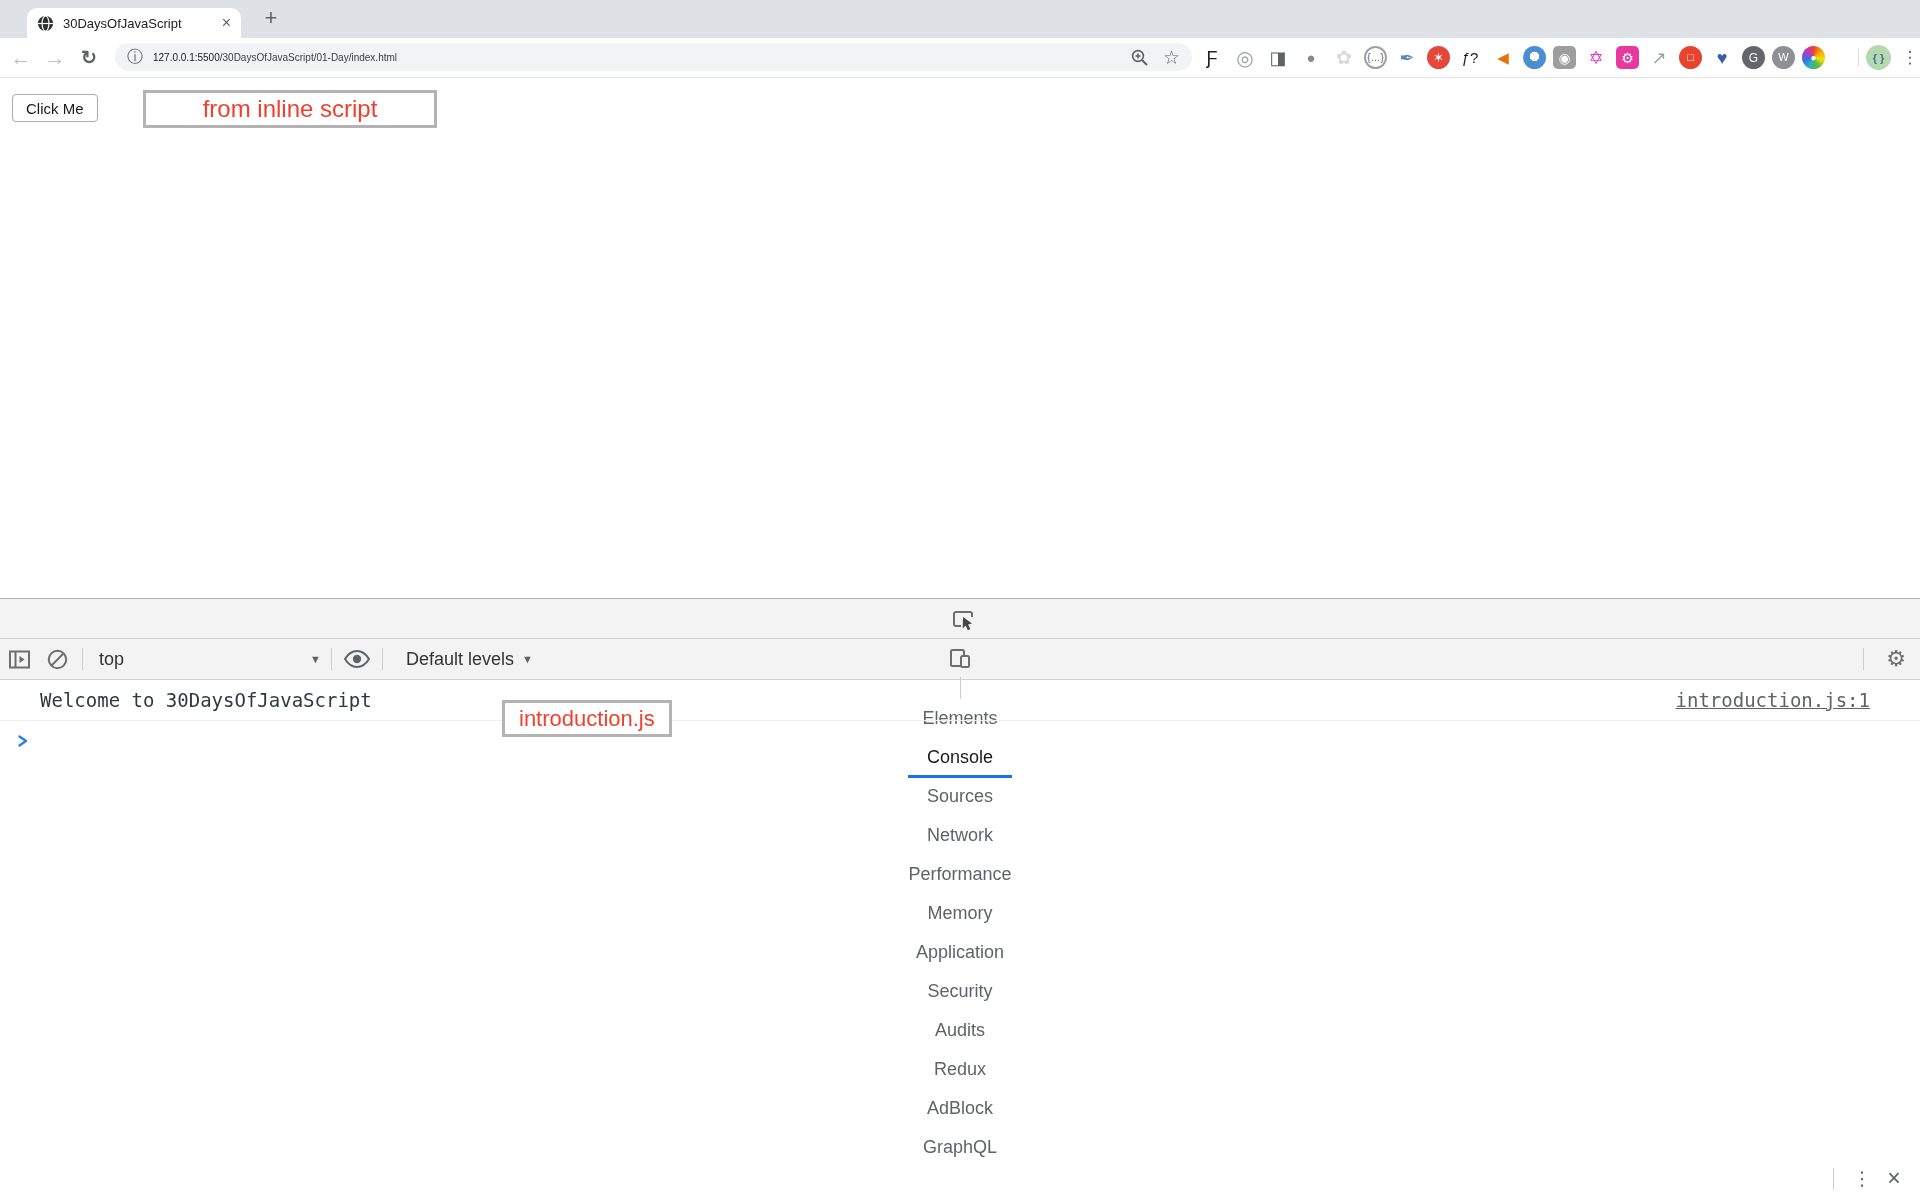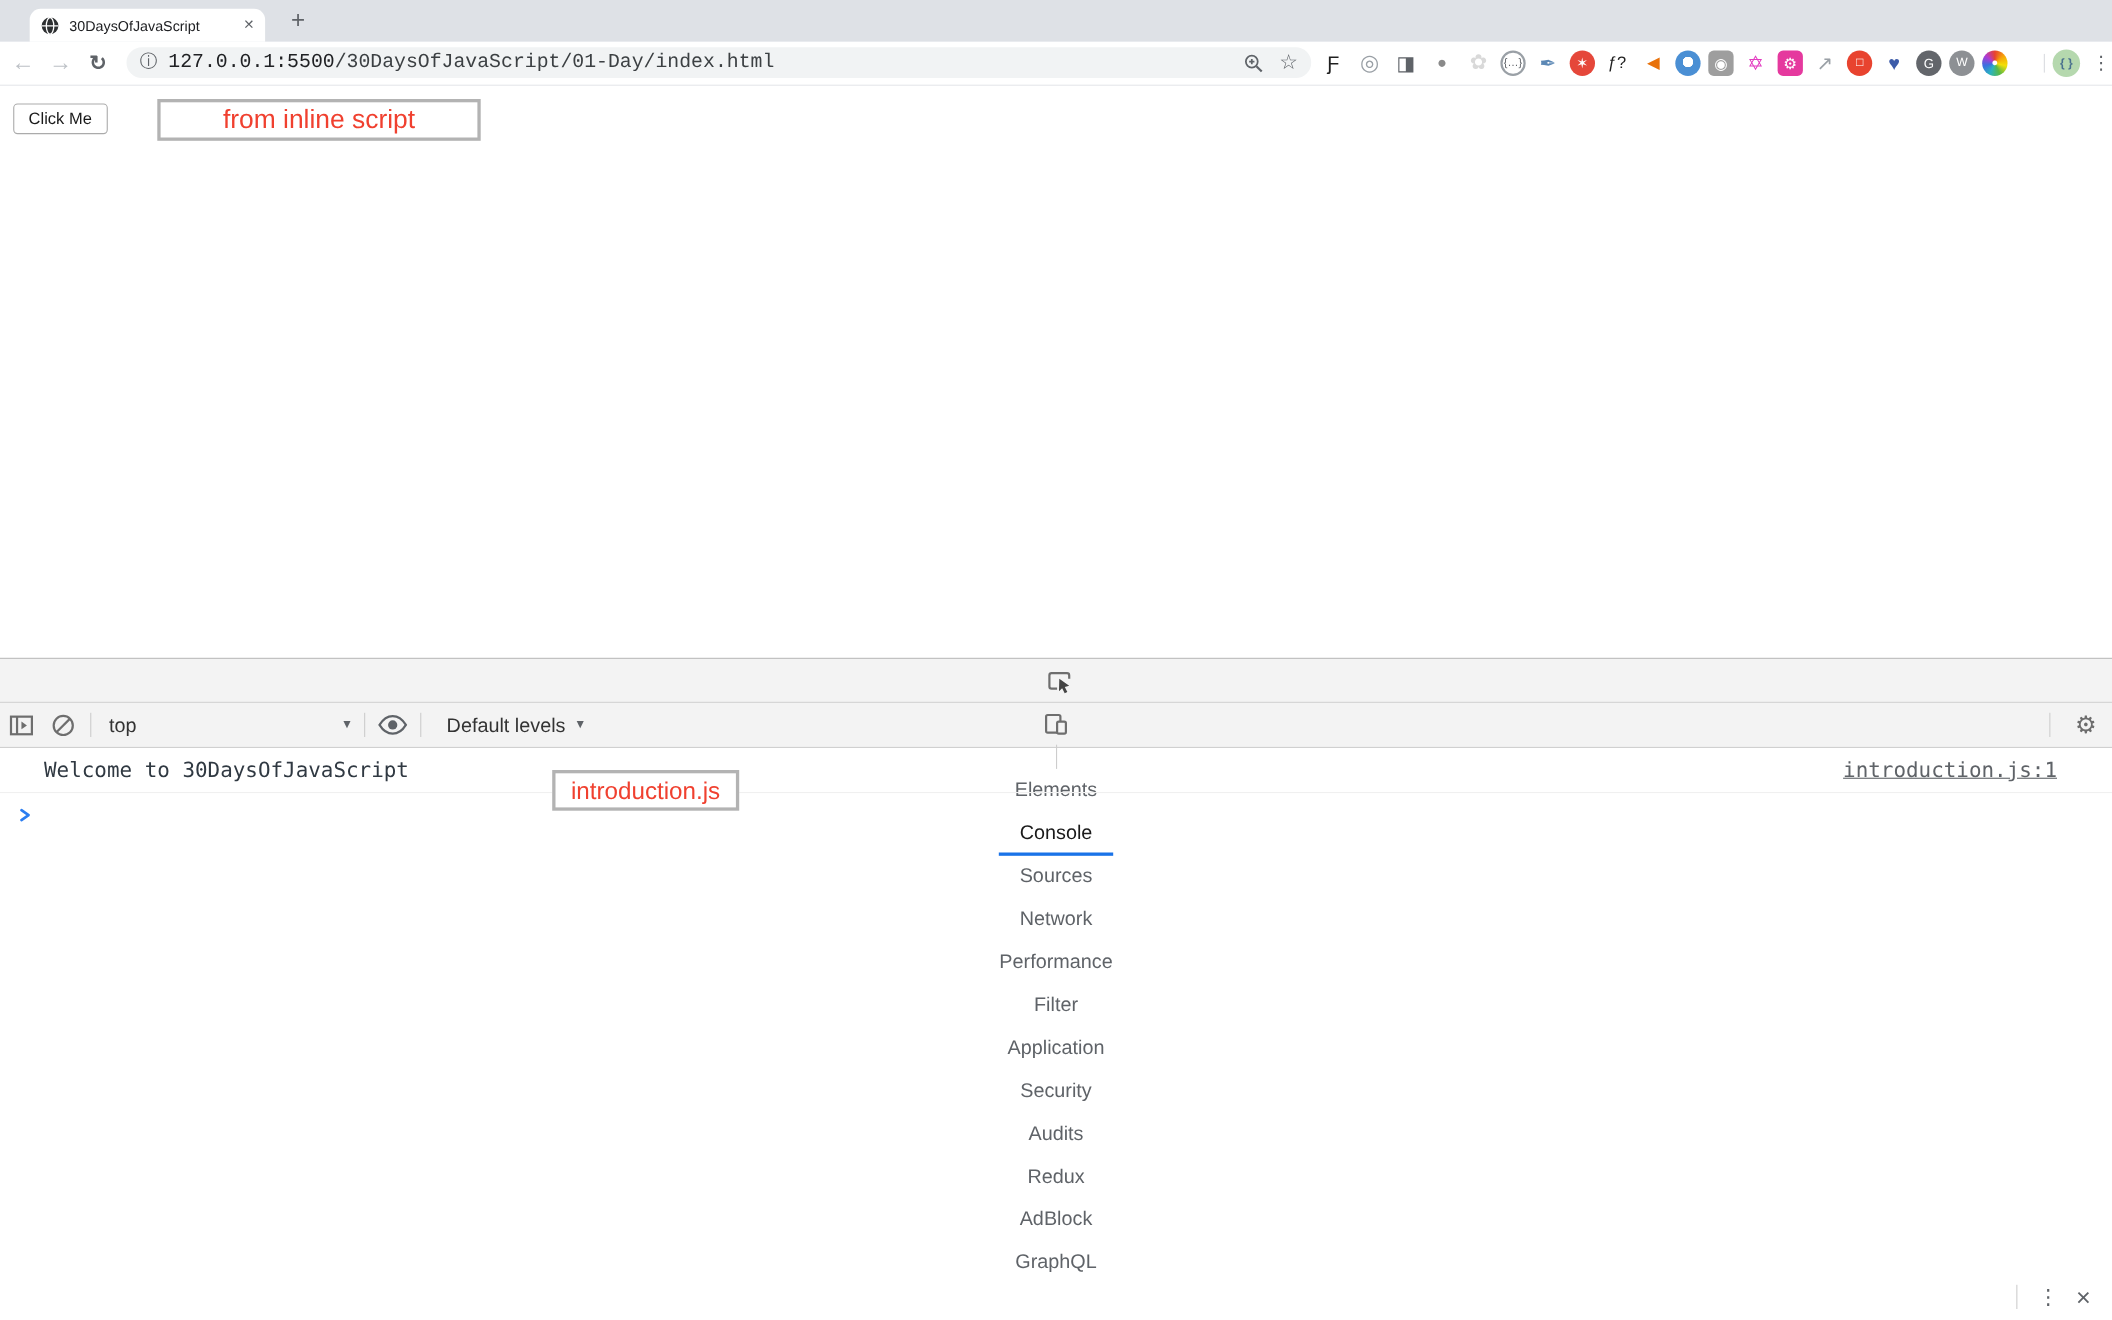--- a/index.html
+++ b/index.html
@@ -18,21 +18,21 @@
            font-size:22px;color:#5f6368;}
   
   .toolbar{position:absolute;top:38px;left:0;right:0;height:39px;background:#fff;border-bottom:1px solid #e2e3e6;box-sizing:content-box;}
   .nav-btn{position:absolute;top:0;height:39px;width:30px;display:flex;align-items:center;justify-content:center;font-size:21px;}
   .back{left:6px;color:#bdc1c6;}
   .forward{left:40px;color:#bdc1c6;}
   .reload{left:74px;color:#5f6368;font-size:19px;font-weight:bold;}
   .omnibox{position:absolute;left:115px;top:5px;width:1077px;height:28px;border-radius:14px;background:#f1f3f4;
            display:flex;align-items:center;padding:0 12px;box-sizing:border-box;gap:10px;}
   .info-icon{font-size:16px;color:#5f6368;line-height:1;}
-  .url{font-size:18px;color:#202124;white-space:nowrap;font-family:Liberation Mono, monospace;}
+  .url{font-size:10px;color:#202124;white-space:nowrap;}
   .url .path{color:#3c4043;}
   .omni-spacer{flex:1;}
   .omni-right{display:flex;align-items:center;gap:14px;}
   .star-icon{font-size:19px;color:#5f6368;line-height:1;}
   .extensions{position:absolute;left:1199px;top:0;height:39px;display:flex;align-items:center;gap:7px;}
   .ext-icon{width:26px;height:26px;display:flex;align-items:center;justify-content:center;
             font-size:16px;line-height:1;box-sizing:border-box;flex:none;}
   .profile-sep{position:absolute;left:1858px;top:11px;width:1px;height:17px;background:#dadce0;}
   .avatar{position:absolute;left:1866px;top:7px;width:25px;height:25px;border-radius:50%;background:#b5d8ae;
           color:#49708e;font-size:11px;font-weight:bold;display:flex;align-items:center;justify-content:center;}
@@ -166,21 +166,21 @@
         <rect x="14" y="11" width="8" height="11" rx="1.5" fill="#f3f3f3"></rect>
       </svg>
     </span>
     <span class="dt-sep"></span>
 
     <span class="dt-tab">Elements</span>
     <span class="dt-tab active">Console</span>
     <span class="dt-tab">Sources</span>
     <span class="dt-tab">Network</span>
     <span class="dt-tab">Performance</span>
-    <span class="dt-tab">Filter</span>
+    <span class="dt-tab">Memory</span>
     <span class="dt-tab">Application</span>
     <span class="dt-tab">Security</span>
     <span class="dt-tab">Audits</span>
     <span class="dt-tab">Redux</span>
     <span class="dt-tab">AdBlock</span>
     <span class="dt-tab">GraphQL</span>
 
     <span class="dt-right">
       <span class="dt-sep"></span>
       <span class="dt-kebab">⋮</span>

